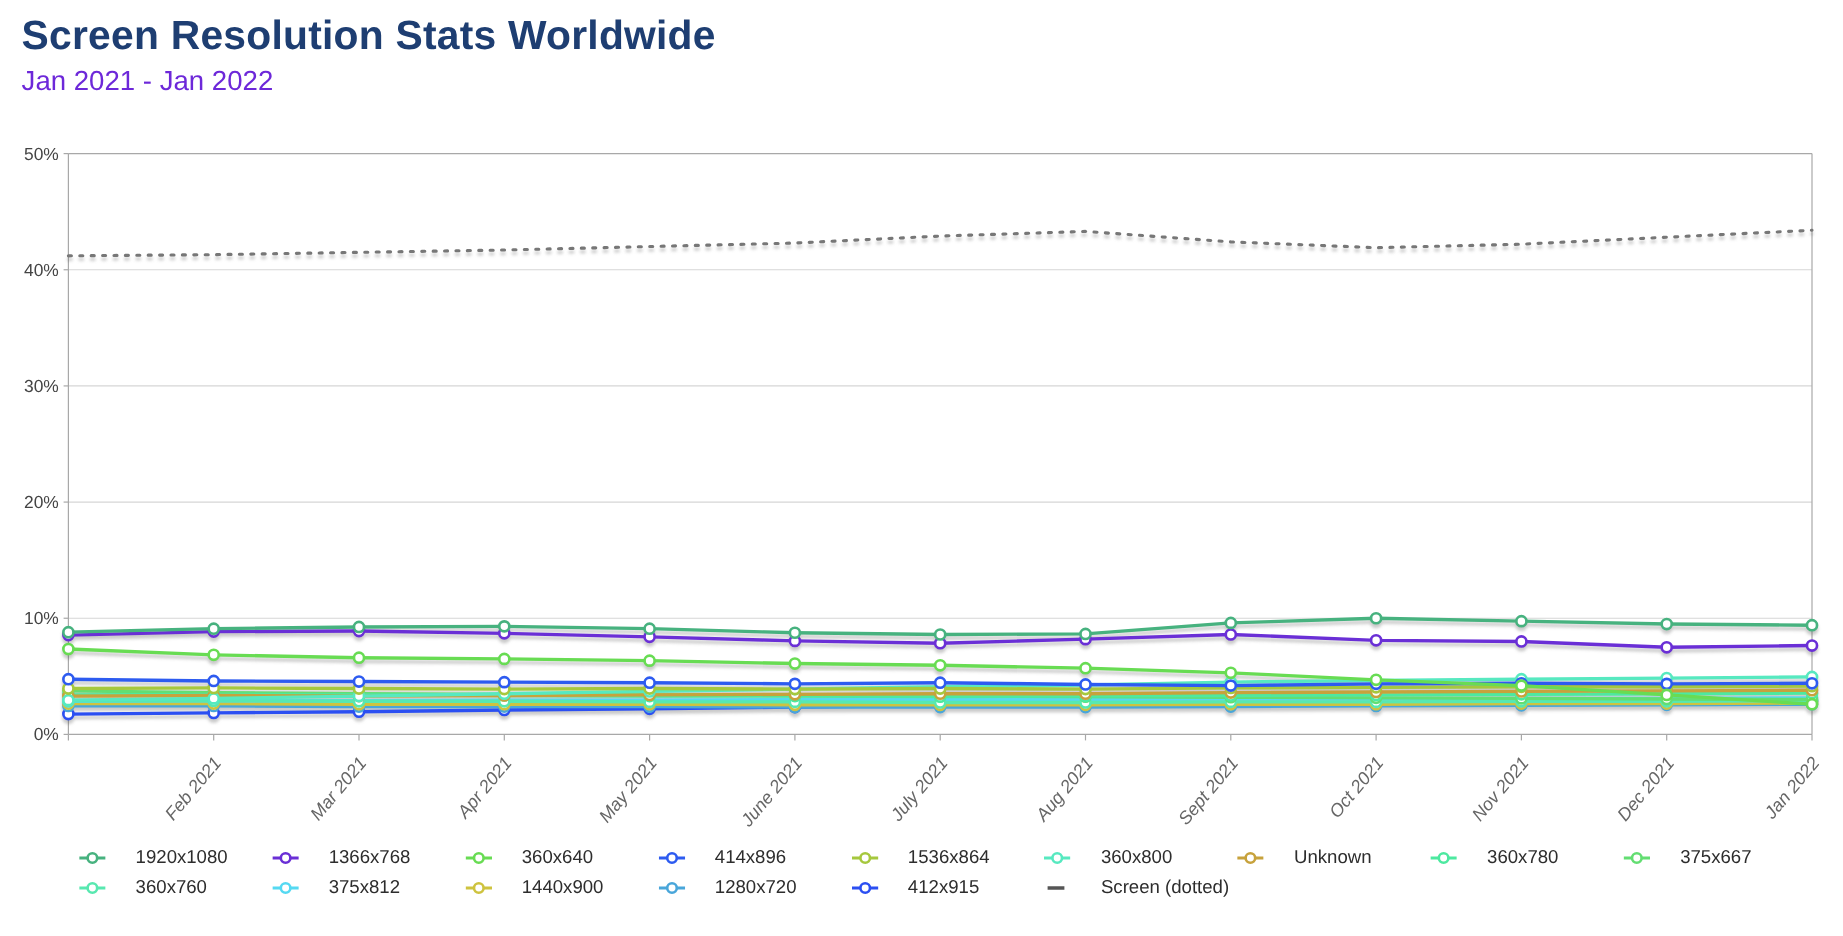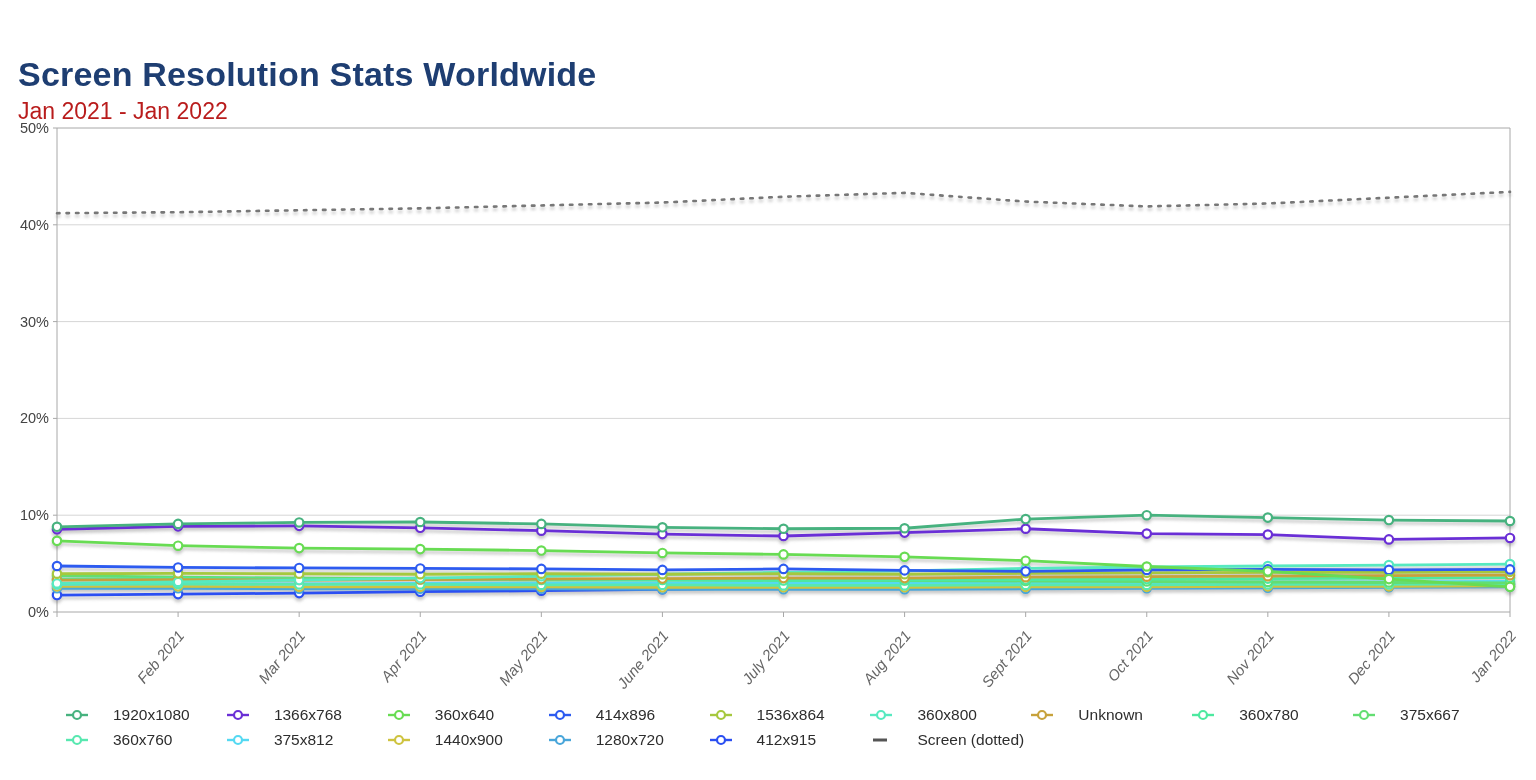--- a/index.html
+++ b/index.html
@@ -1,26 +1,26 @@
 <!DOCTYPE html>
 <html><head>
 <meta charset="utf-8">
 <style>
   html,body{margin:0;padding:0;background:#ffffff;}
   .page{
     position:relative;width:1536px;height:780px;background:#ffffff;
     font-family:"Liberation Sans", sans-serif;overflow:hidden;
   }
-  .hdr{position:absolute;left:18px;top:8px;margin-top:44px;}
+  .hdr{position:absolute;left:18px;top:8px;}
   .hdr h1{
     margin:0;font-size:34px;line-height:44px;font-weight:700;
     color:#1e3e72;letter-spacing:0.2px;
   }
   .hdr h2{
-    margin:0;font-size:23px;line-height:30px;font-weight:500;color:#b91c1c;
+    margin:0;font-size:23px;line-height:30px;font-weight:500;color:#6d28d9;
   }
   .chart-wrap{position:absolute;left:0;top:0;width:1536px;height:700px;}
   svg text{font-family:"Liberation Sans", sans-serif;}
   .lines{filter:drop-shadow(0 3px 1.5px rgba(80,80,80,0.30));}
   .legend{
     position:absolute;left:66px;top:706px;width:1448px;
     display:grid;grid-template-columns:repeat(9,1fr);
     row-gap:7px;
   }
   .legend-item{

